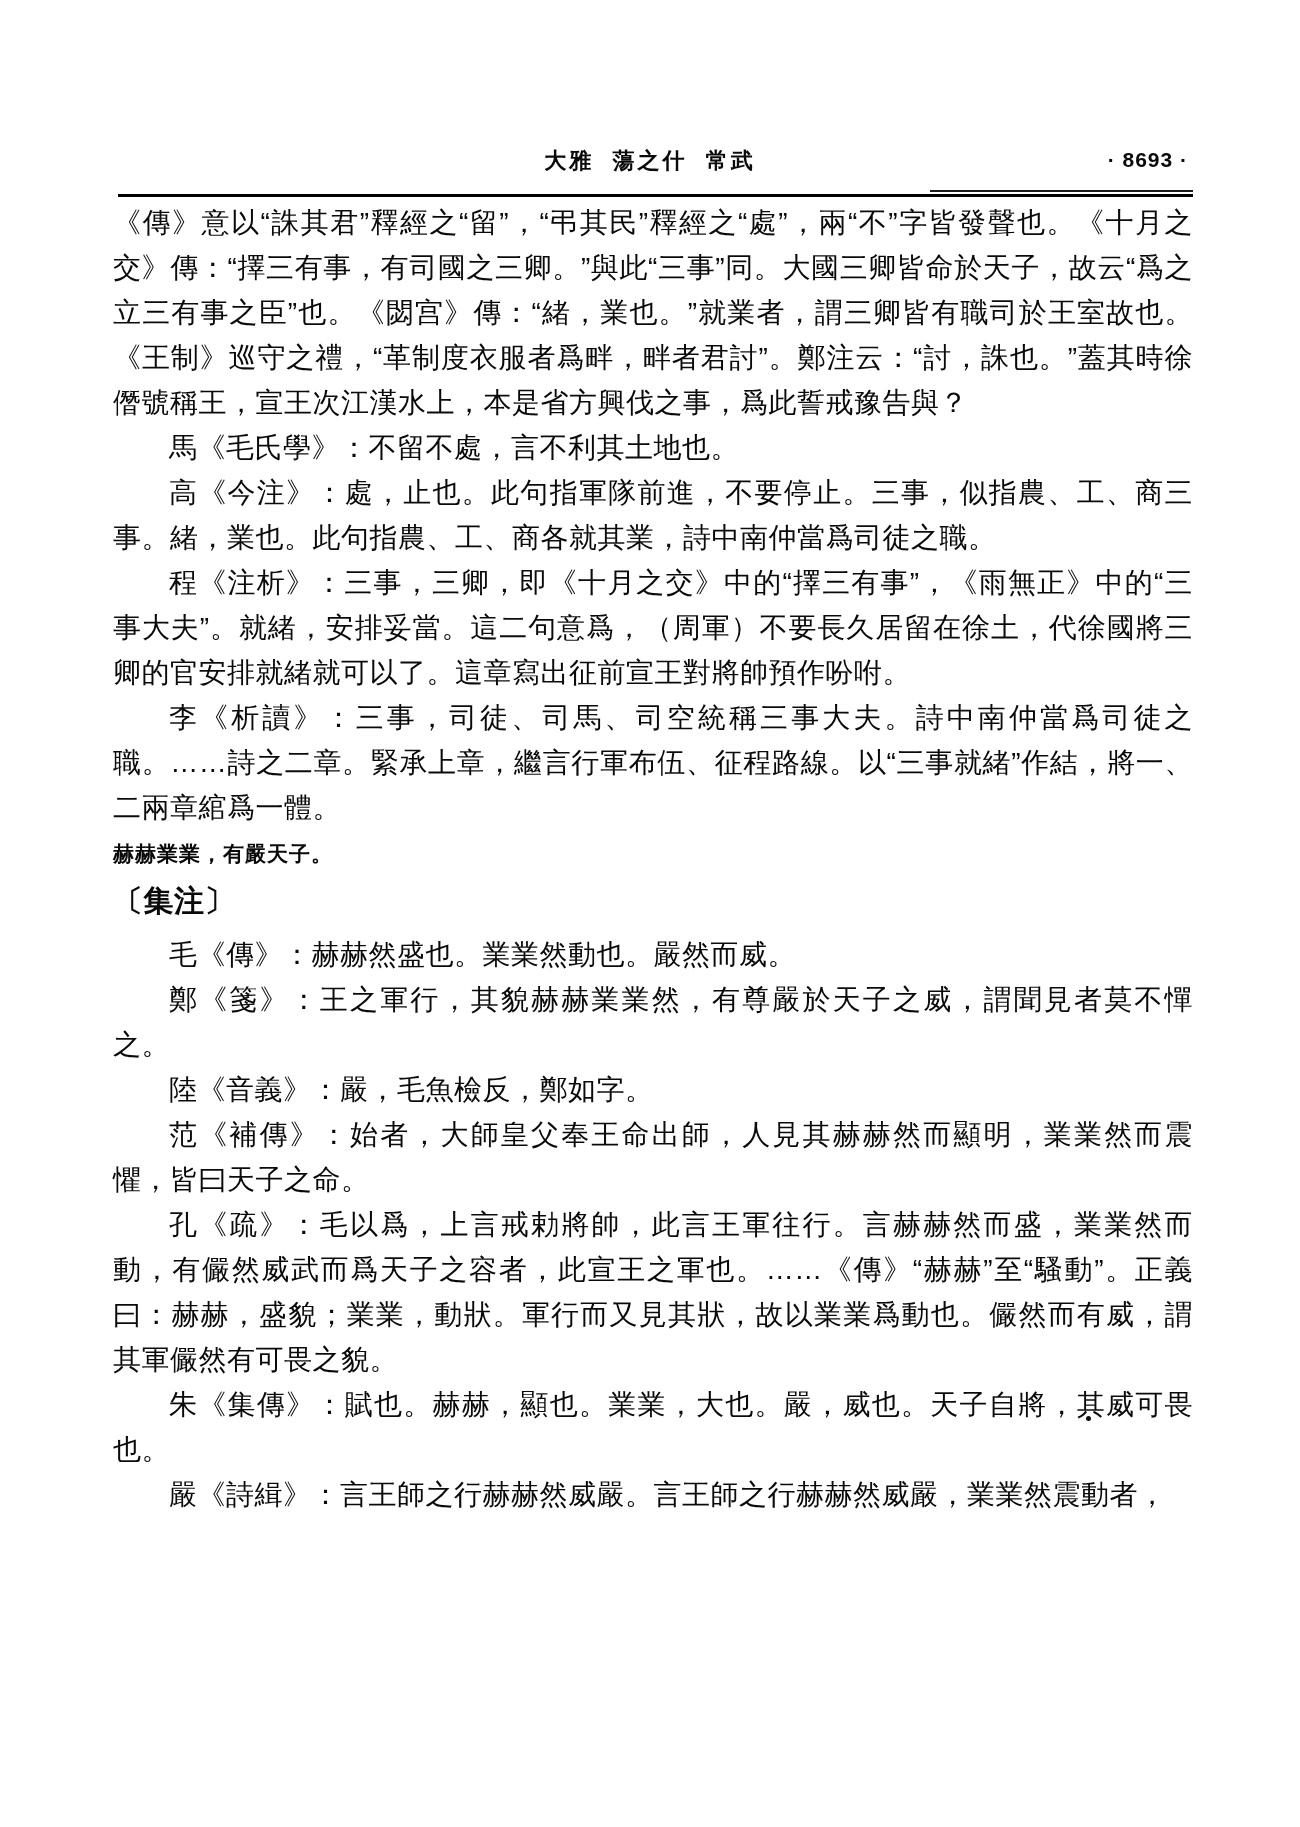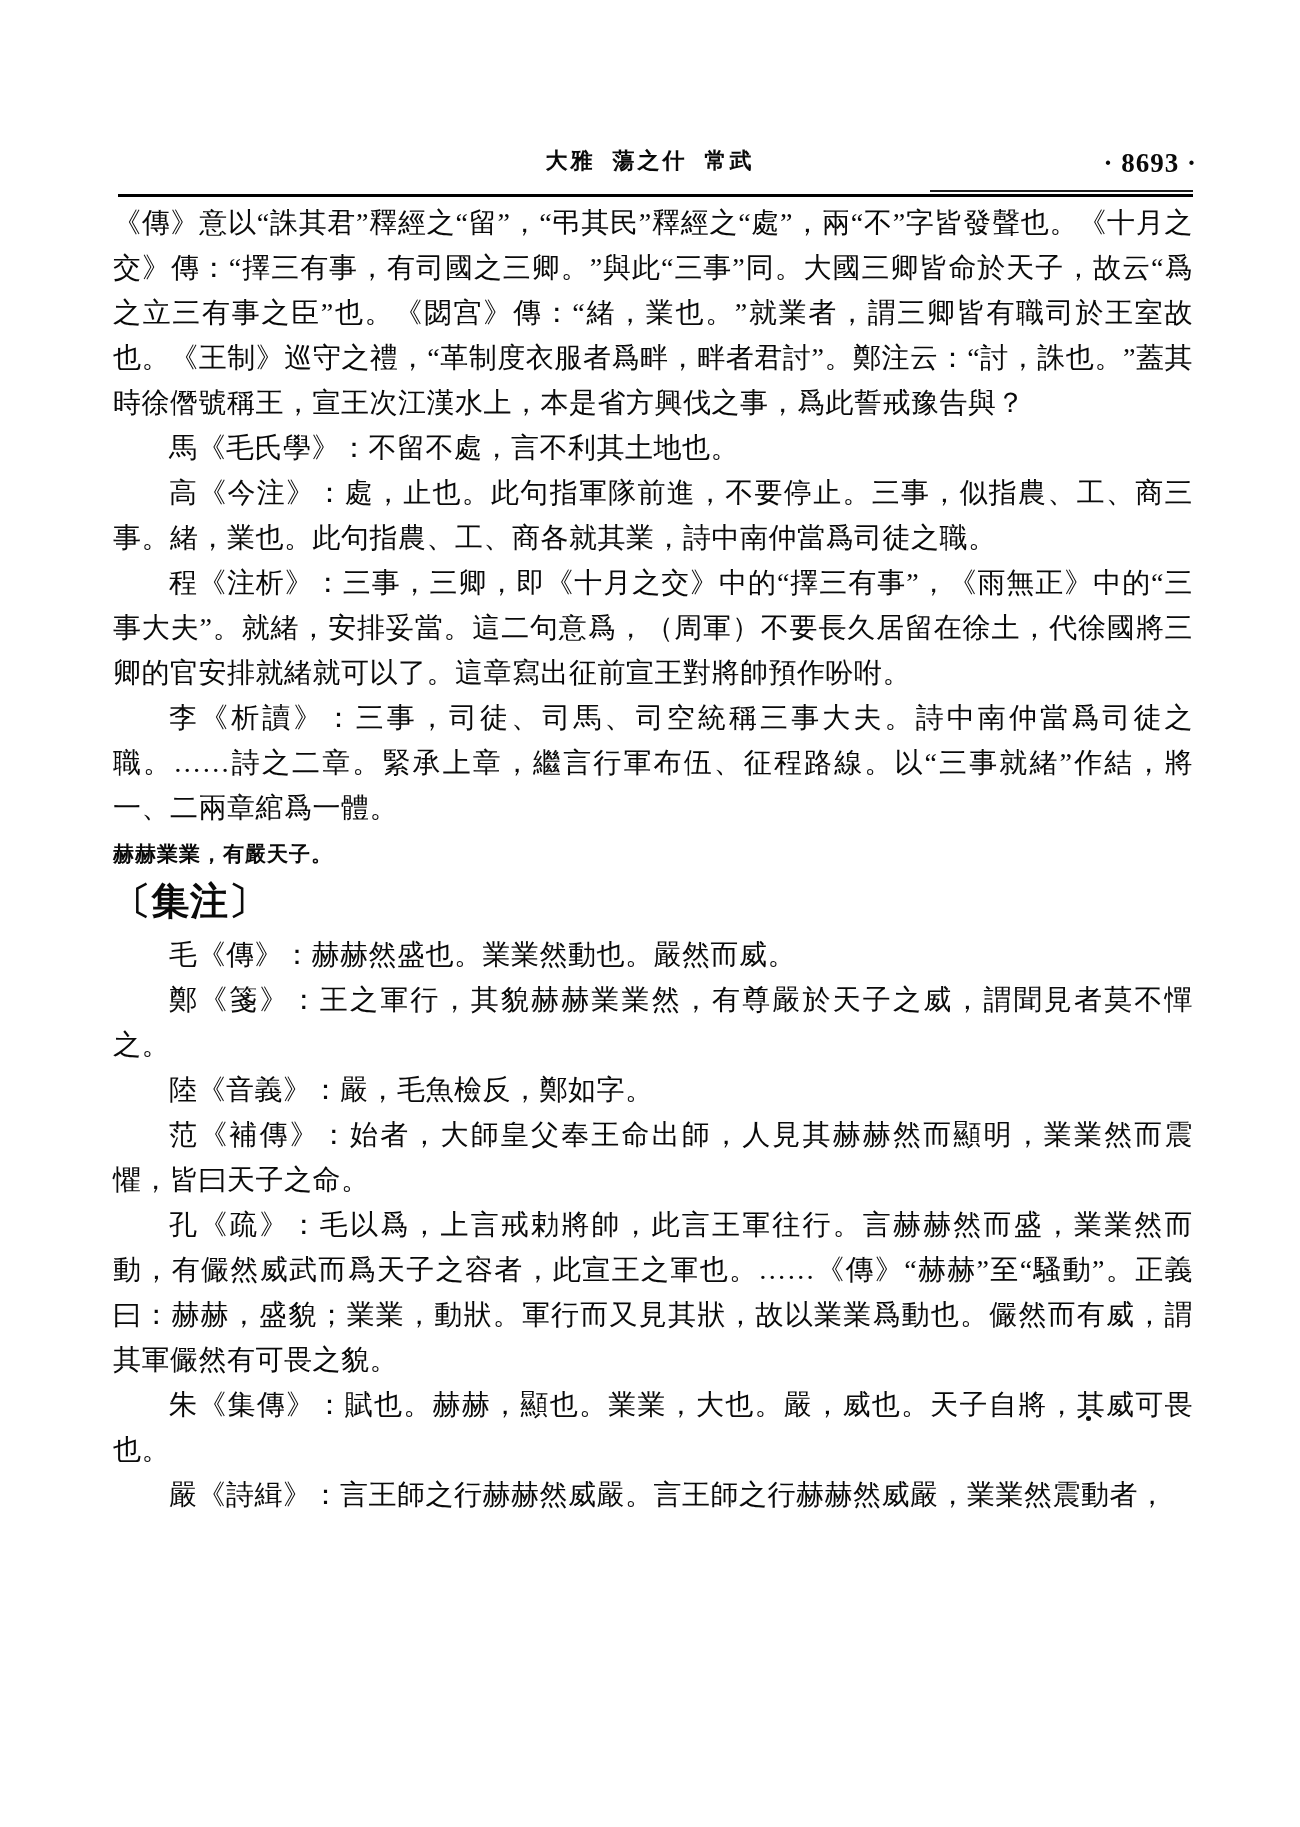--- a/index.html
+++ b/index.html
@@ -2,32 +2,32 @@
 <html><head>
 <meta charset="utf-8">
 <style>
   html,body{margin:0;padding:0;background:#e8e8e8;}
   .page{
     position:relative;
     width:1300px;height:1827px;
     margin:0 auto;
     background:#ffffff;
     color:#0a0a0a;
-    font-family:Liberation Serif, serif;
+    font-family:Liberation Sans, sans-serif;
     overflow:hidden;
   }
   .running-head{
     position:absolute;top:146px;left:0;width:100%;
     text-align:center;
     font-size:22px;font-weight:bold;letter-spacing:3px;
     white-space:pre;
   }
   .page-number{
-    position:absolute;top:148px;right:103px;
-    font-size:27px;font-weight:bold;letter-spacing:1px;
+    position:absolute;top:148px;right:112px;
+    font-size:21px;font-weight:bold;letter-spacing:1px;
   }
   .head-rule{
     position:absolute;top:194px;left:118px;width:1075px;height:3px;
     background:#000;
   }
   .head-rule-echo{
     position:absolute;top:190px;left:930px;width:263px;height:2px;
     background:#1a1a1a;
   }
   .content{
@@ -41,21 +41,21 @@
   .indent{text-indent:2em;}
   .verse-heading{
     font-weight:bold;
     font-size:21px;line-height:48px;
     margin-top:28px;
     letter-spacing:1px;
     text-align:left;
   }
   .section-heading{
     font-weight:bold;
-    font-size:38px;line-height:46px;
+    font-size:30px;line-height:46px;
     margin-top:34px;
     text-align:left;
   }
   .commentaries{margin-top:8px;}
   .ink-speck{
     position:absolute;top:1416px;left:1086px;
     width:5px;height:5px;border-radius:50%;
     background:#111;
   }
 </style>

